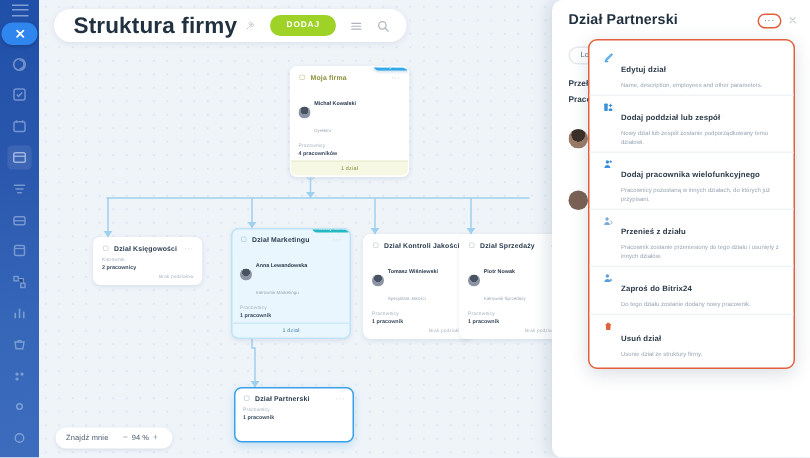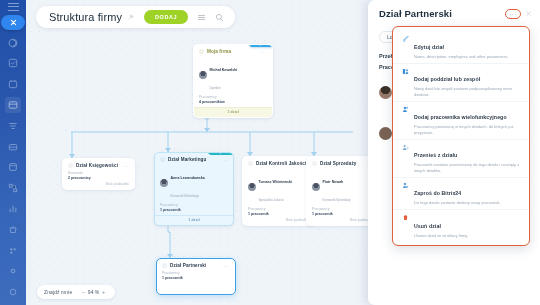--- a/index.html
+++ b/index.html
@@ -42,21 +42,21 @@
     overflow:hidden;
   }
   
   .topbar{
     position:absolute; left:10px; top:6px; height:22px;
     background:#fff; border-radius:12px;
     display:flex; align-items:center; padding:0 11px 0 13px;
     box-shadow:0 1px 4px rgba(70,90,120,.12);
     z-index:20;
   }
-  .topbar .title{ font-size:11px; font-weight:400; color:#22313f; letter-spacing:.1px;}
+  .topbar .title{ font-size:15px; font-weight:700; color:#22313f; letter-spacing:.1px;}
   .pin-icon{ margin-left:5px; opacity:.45; display:flex;}
   .btn-add{
     margin-left:9px; height:14px; padding:0 11px; border-radius:8px;
     background:#9fd227; color:#fff; font-size:5.5px; font-weight:700;
     letter-spacing:.6px; display:flex;align-items:center;justify-content:center;
     border:none; cursor:pointer;
   }
   .tb-ico{ margin-left:9px; opacity:.5; display:flex; cursor:pointer;}
 
   

